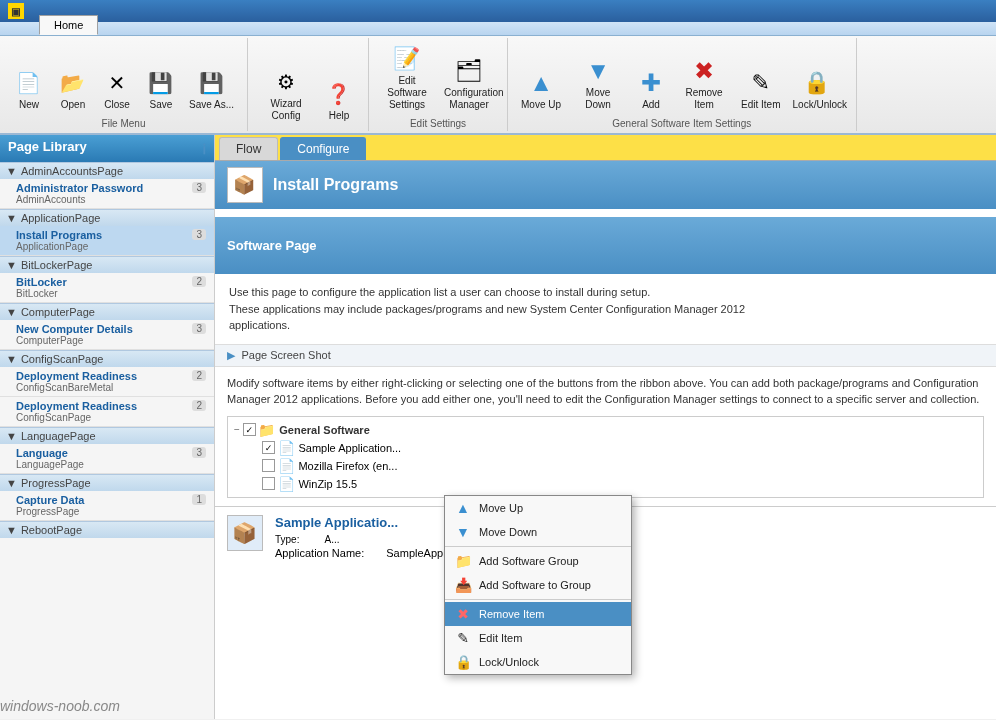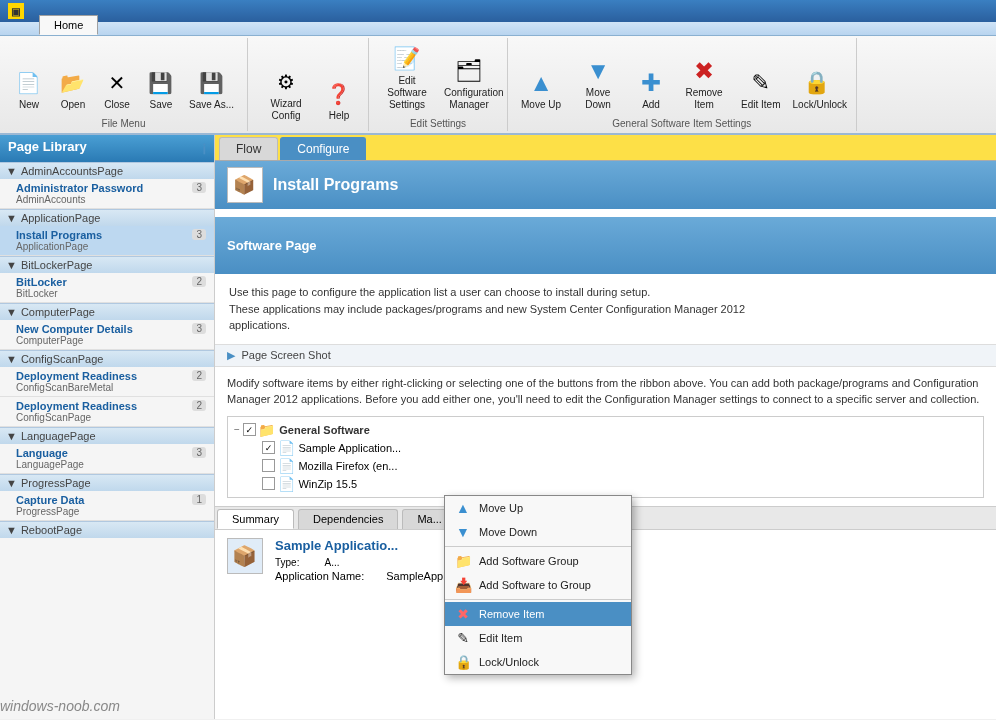--- a/index.html
+++ b/index.html
@@ -583,25 +583,20 @@
             <div class="tree-child-row">
               <span class="tree-checkbox"></span>
               <span class="tree-item-icon">📄</span>
               <span>WinZip 15.5</span>
             </div>
           </div>
         </div>
       </div>
 
       <div id="bottom-tabs">
-        <div class="bottom-tab-bar">
-          <div class="bottom-tab active">Summary</div>
-          <div class="bottom-tab">Dependencies</div>
-          <div class="bottom-tab">Ma...</div>
-        </div>
         <div style="padding:8px 12px; background:white; display:flex; gap:12px; align-items:flex-start;">
           <div style="width:36px; height:36px; background:#e0ecf8; border:1px solid #bbb; display:flex; align-items:center; justify-content:center; font-size:20px;">📦</div>
           <div>
             <div style="font-size:13px; font-weight:bold; color:#1a5fa0;">Sample Applicatio...</div>
             <div style="display:flex; gap:25px; font-size:10px; margin-top:4px;">
               <span>Type:</span>
               <span>A...</span>
             </div>
             <div style="display:flex; gap:22px; font-size:11px; margin-top:2px;">
               <span>Application Name:</span>

